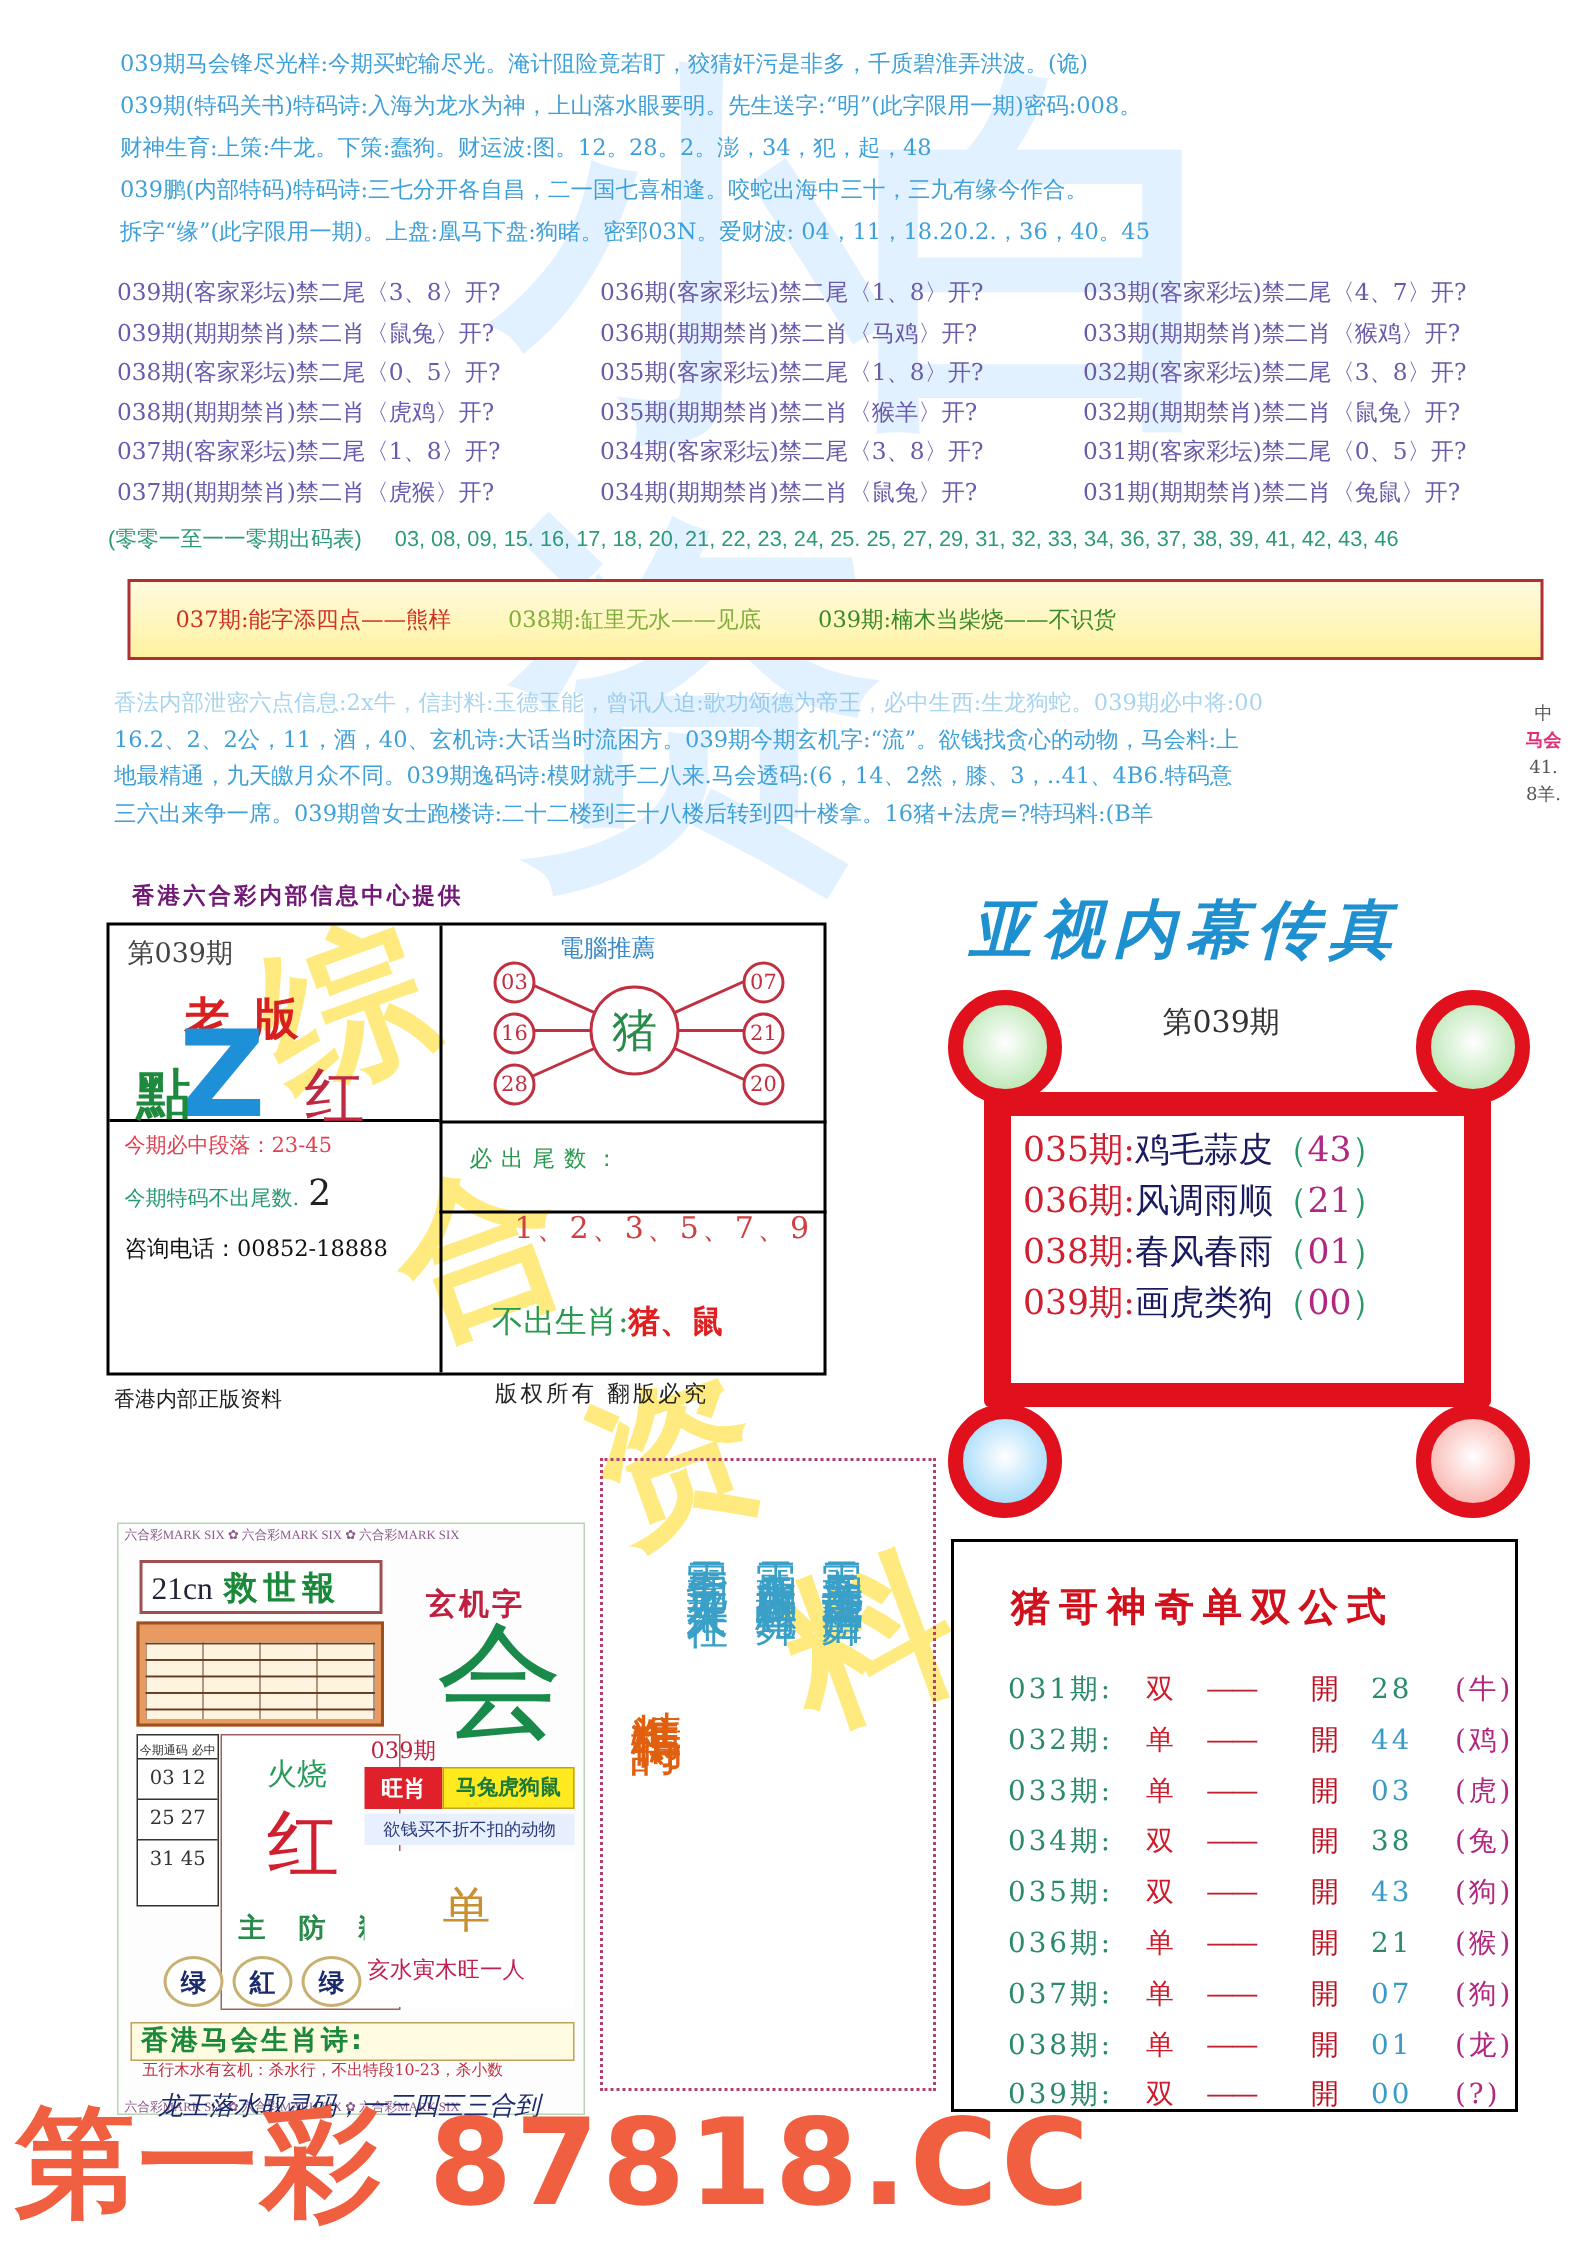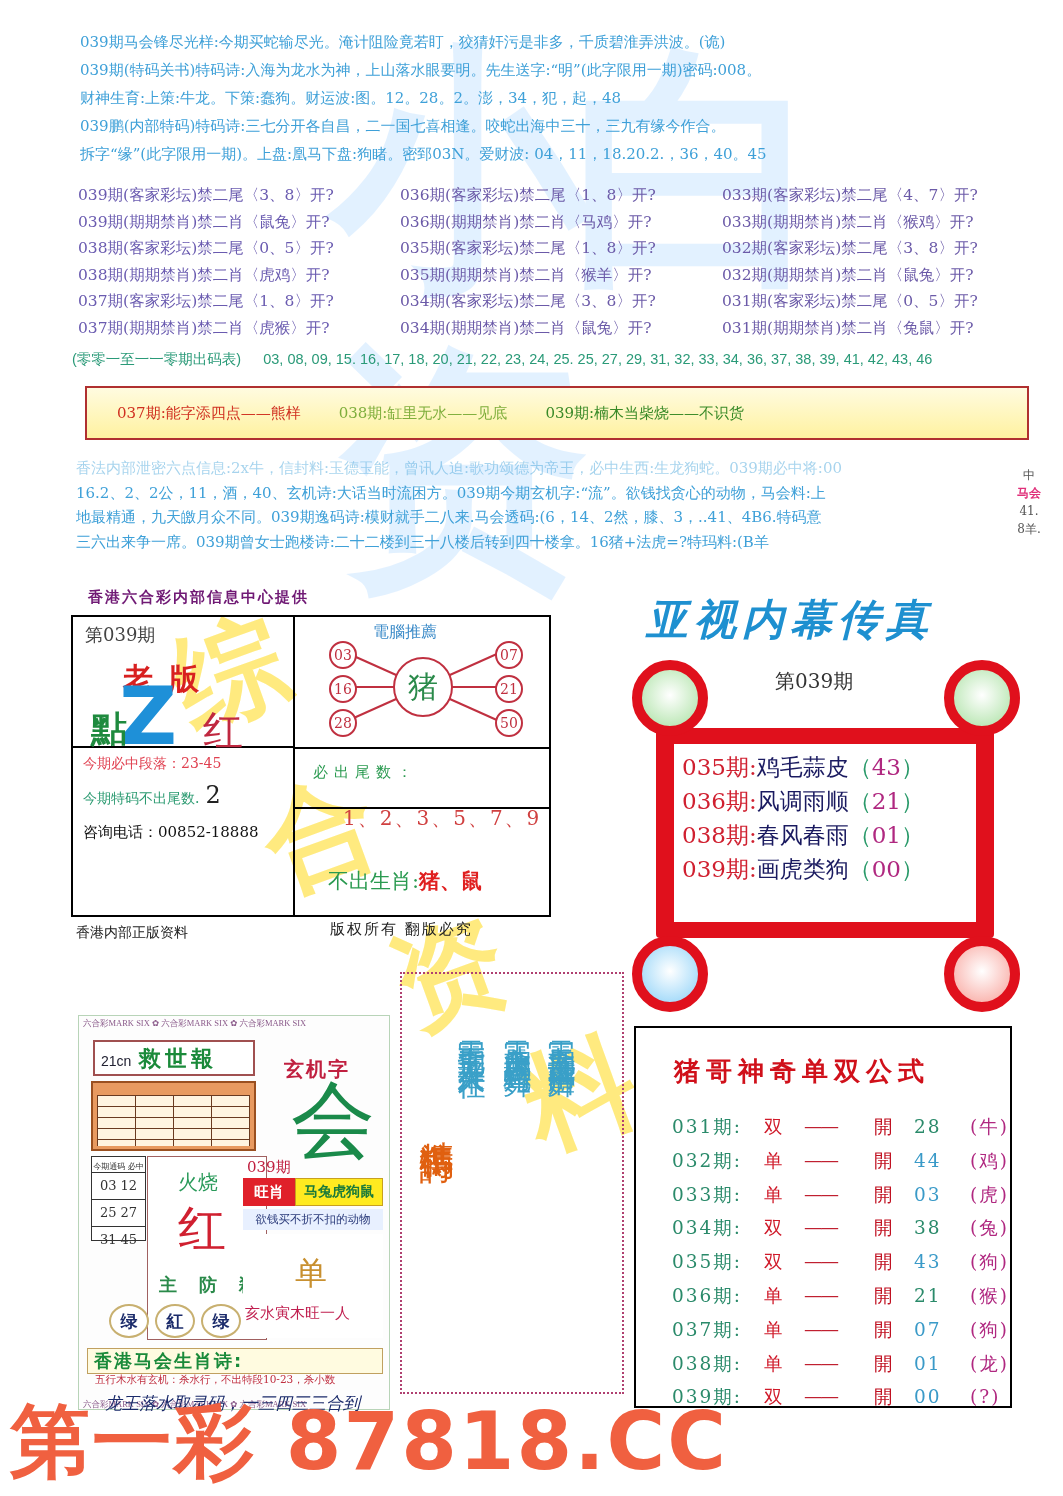--- a/index.html
+++ b/index.html
@@ -60,21 +60,21 @@
   
   .paper { left: 78px; top: 1015px; width: 312px; height: 395px; background: #fdfdfd; border: 1px solid #b8d4b8; }
   .paper .edge { position: absolute; font-size: 8.5px; color: #8a5a8a; white-space: nowrap; font-family: "Liberation Serif", serif; }
   .p-brand { position: absolute; left: 14px; top: 24px; width: 162px; height: 36px; border: 2px solid #a05050; background: #fff; font-size: 24px; color: #223; padding-left: 6px; line-height: 32px; white-space: nowrap; }
   .p-brand span { color: #1a8a3a; font-weight: bold; letter-spacing: 4px; font-family: "DejaVu Sans", sans-serif; font-size: 22px; }
   .p-tbl { position: absolute; left: 12px; top: 65px; width: 165px; height: 70px; background: #e89a60; border: 2px solid #9a5020; }
   .p-tbl-inner { position: absolute; left: 4px; top: 12px; right: 4px; bottom: 3px; background: #fff4e0;
                  background-image: linear-gradient(#6a3a20 1px, transparent 1px), linear-gradient(90deg, #6a3a20 1px, transparent 1px); background-size: 100% 11px, 38px 100%; }
   .xjz-label { position: absolute; left: 205px; top: 24px; font-size: 20px; color: #c02040; font-weight: bold; letter-spacing: 2px; font-family: "DejaVu Sans", sans-serif; margin-top: 16px; }
   .xjz-char { position: absolute; left: 212px; top: 48px; font-size: 84px; color: #1a8a4a; }
-  .p-left-box { position: absolute; left: 12px; top: 140px; width: 55px; height: 85px; border: 1px solid #333; background: #fff; font-size: 13px; text-align: center; color: #333; }
+  .p-left-box { position: absolute; left: 12px; top: 140px; width: 55px; height: 115px; border: 1px solid #333; background: #fff; font-size: 13px; text-align: center; color: #333; }
   .p-left-box .h { font-size: 8px; line-height: 11px; padding-top: 4px; }
   .p-left-box .nums { font-size: 13px; line-height: 26px; border-top: 1px solid #333; }
   .p-center { position: absolute; left: 68px; top: 140px; width: 120px; height: 184px; border: 1px solid #a06060; background: #fff; }
   .p-center .fire { position: absolute; left: 30px; top: 12px; font-size: 20px; color: #2a9a5a; }
   .p-center .red { position: absolute; left: 30px; top: 40px; font-size: 48px; color: #d02030; }
   .p-center .lbls { position: absolute; left: 0; top: 116px; width: 120px; display: flex; justify-content: space-around; font-size: 18px; color: #2a8a4a; font-weight: bold; }
   .circ { width: 40px; height: 34px; border-radius: 50%; border: 2px solid #c8b070; background: #fff; display: flex; align-items: center; justify-content: center; font-size: 17px; font-weight: bold; color: #1a2a6a; }
   .p-issue { position: absolute; left: 168px; top: 142px; font-size: 15px; color: #c02040; }
   .p-wang { position: absolute; left: 164px; top: 162px; width: 140px; height: 28px; display: flex; }
   .p-wang .a { width: 52px; background: #e0202a; color: #fff; font-size: 15px; font-weight: bold; display: flex; align-items: center; justify-content: center; }
@@ -199,21 +199,21 @@
     <line x1="204" y1="36" x2="128" y2="70" stroke="#c03040" stroke-width="2"></line>
     <line x1="204" y1="70" x2="128" y2="70" stroke="#c03040" stroke-width="2"></line>
     <line x1="204" y1="104" x2="128" y2="70" stroke="#c03040" stroke-width="2"></line>
   </svg>
   <div class="hub" style="left:320px;top:40px;width:60px;height:60px;">猪</div>
   <div class="node" style="left:256px;top:24px;width:28px;height:28px;">03</div>
   <div class="node" style="left:256px;top:58px;width:28px;height:28px;">16</div>
   <div class="node" style="left:256px;top:92px;width:28px;height:28px;">28</div>
   <div class="node" style="left:422px;top:24px;width:28px;height:28px;">07</div>
   <div class="node" style="left:422px;top:58px;width:28px;height:28px;">21</div>
-  <div class="node" style="left:422px;top:92px;width:28px;height:28px;">50</div>
+  <div class="node" style="left:422px;top:92px;width:28px;height:28px;">20</div>
 
   <div class="abs mw-label">必出尾数：</div>
   <div class="abs mw-val">1、2、3、5、7、9</div>
   <div class="abs bu-label"><span>不出生肖:</span><span class="r">猪、鼠</span></div>
 </div>
 <div class="abs card-foot-l">香港内部正版资料</div>
 <div class="abs card-foot-r">版权所有  翻版必究</div>
 
 <div class="abs atv-title">亚视内幕传真</div>
 <div class="abs atv-issue">第039期</div>
@@ -227,21 +227,21 @@
 </div>
 <div class="ball" style="left:632px;top:660px;background:radial-gradient(circle at 50% 45%, #fff, #a8e0a0);"></div>
 <div class="ball" style="left:944px;top:660px;background:radial-gradient(circle at 50% 45%, #fff, #a8e0a0);"></div>
 <div class="ball" style="left:632px;top:936px;background:radial-gradient(circle at 50% 45%, #fff, #8ad0f8);"></div>
 <div class="ball" style="left:944px;top:936px;background:radial-gradient(circle at 50% 45%, #fff, #f8a098);"></div>
 
 <div class="abs paper">
   <div class="edge" style="left:4px;top:2px;"><span>六合彩MARK SIX</span> ✿ <span>六合彩MARK SIX</span> ✿ <span>六合彩MARK SIX</span></div>
   <div class="edge" style="left:4px;top:383px;"><span>六合彩MARK SIX</span> ✿ <span>六合彩MARK SIX</span> ✿ <span>六合彩MARK SIX</span></div>
 
-  <div class="p-brand"><span style="color:#223;font-weight:normal;letter-spacing:0;font-family:Liberation Sans, sans-serif;font-size:14px;">21cn</span> <span>救世報</span></div>
+  <div class="p-brand"><span style="color:#223;font-weight:normal;letter-spacing:0;font-family:Liberation Serif, serif;font-size:21px;">21cn</span> <span>救世報</span></div>
   <div class="p-tbl">
       <div class="p-tbl-inner"></div>
     </div>
   <div class="xjz-label">玄机字</div>
   <div class="xjz-char">会</div>
 
   <div class="p-left-box">
     <div class="h">今期通码 必中</div>
     <div class="nums">03 12</div>
     <div class="nums">25 27</div>

